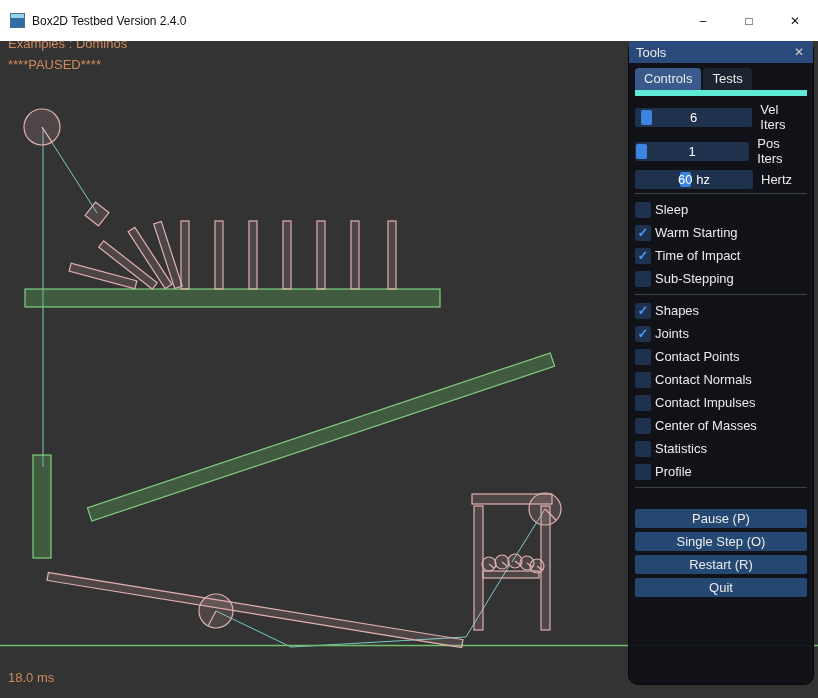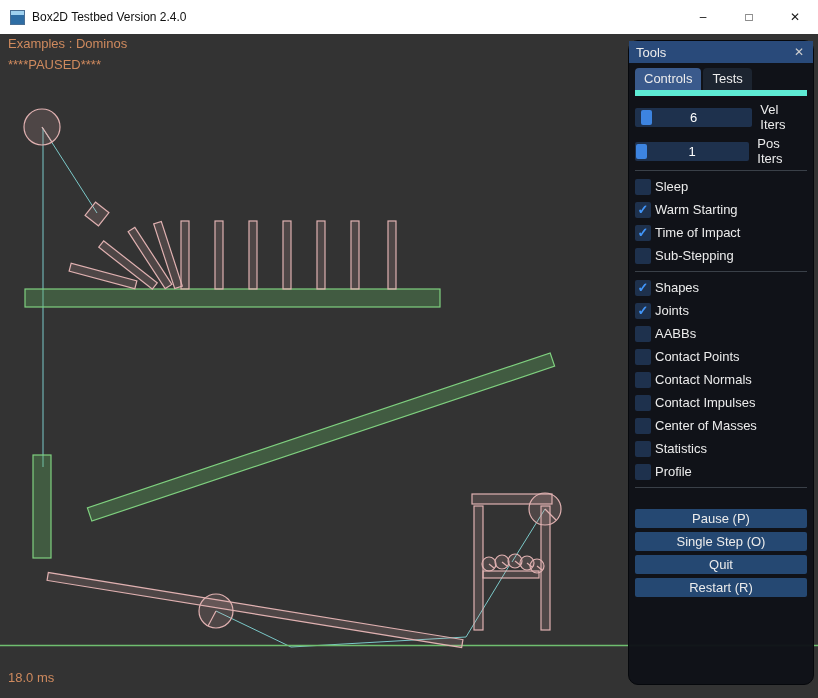--- a/index.html
+++ b/index.html
@@ -1,20 +1,20 @@
 <!DOCTYPE html>
 <html><head>
 <meta charset="utf-8">
 <style>
   * { box-sizing: border-box; margin:0; padding:0; }
   html,body { width:818px; height:698px; }
   body { position:relative; background:#333333; font-family:"Liberation Sans", sans-serif; overflow:hidden; }
 
   
-  .titlebar { position:absolute; top:0; left:0; width:818px; height:34px; background:#ffffff; display:flex; align-items:center; z-index:30; }
+  .titlebar { position:absolute; top:0; left:0; width:818px; height:41px; background:#ffffff; display:flex; align-items:center; z-index:30; }
   .app-icon { width:15px; height:15px; margin-left:10px; border:1px solid #4a6f94;
               background:linear-gradient(180deg,#9fd1ef 0%,#9fd1ef 32%,#2e6da4 32%,#2e6da4 100%); }
   .titlebar-text { margin-left:7px; font-size:12px; color:#101010; }
   .win-controls { margin-left:auto; display:flex; height:30px; }
   .win-btn { width:46px; height:30px; display:flex; align-items:center; justify-content:center; font-size:12px; color:#161616; cursor:pointer; }
 
   
   .scene { position:absolute; top:30px; left:0; z-index:1; }
   .joint { stroke:#7bc9c9; stroke-width:1; fill:none; }
   .dyn  { stroke:#e0b1b1; stroke-width:1.2; fill:rgba(224,177,177,0.16); }
@@ -150,20 +150,27 @@
       </div>
       <span class="slider-label">Vel Iters</span>
     </div>
     <div class="slider-row">
       <div class="slider">
         <span class="grab" style="left: 1%;"></span>
         <span class="slider-value">1</span>
       </div>
       <span class="slider-label">Pos Iters</span>
     </div>
+    <div class="slider-row">
+      <div class="slider">
+        <span class="grab" style="left: 38%;"></span>
+        <span class="slider-value">60 hz</span>
+      </div>
+      <span class="slider-label">Hertz</span>
+    </div>
 
     <hr class="sep">
 
     <div class="check-row">
       <span class="checkbox"></span>
       <span class="check-label">Sleep</span>
     </div>
     <div class="check-row">
       <span class="checkbox checked">✓</span>
       <span class="check-label">Warm Starting</span>
@@ -179,24 +186,20 @@
 
     <hr class="sep">
 
     <div class="check-row">
       <span class="checkbox checked">✓</span>
       <span class="check-label">Shapes</span>
     </div>
     <div class="check-row">
       <span class="checkbox checked">✓</span>
       <span class="check-label">Joints</span>
-    </div>
-    <div class="check-row">
-      <span class="checkbox"></span>
-      <span class="check-label">AABBs</span>
     </div>
     <div class="check-row">
       <span class="checkbox"></span>
       <span class="check-label">Contact Points</span>
     </div>
     <div class="check-row">
       <span class="checkbox"></span>
       <span class="check-label">Contact Normals</span>
     </div>
     <div class="check-row">
@@ -214,18 +217,18 @@
     <div class="check-row">
       <span class="checkbox"></span>
       <span class="check-label">Profile</span>
     </div>
 
     <hr class="sep">
 
     <div class="buttons">
       <button class="panel-btn">Pause (P)</button>
       <button class="panel-btn">Single Step (O)</button>
+      <button class="panel-btn">Restart (R)</button>
       <button class="panel-btn">Quit</button>
-      <button class="panel-btn">Restart (R)</button>
     </div>
 
   </div>
 </div>
 
 </body></html>

